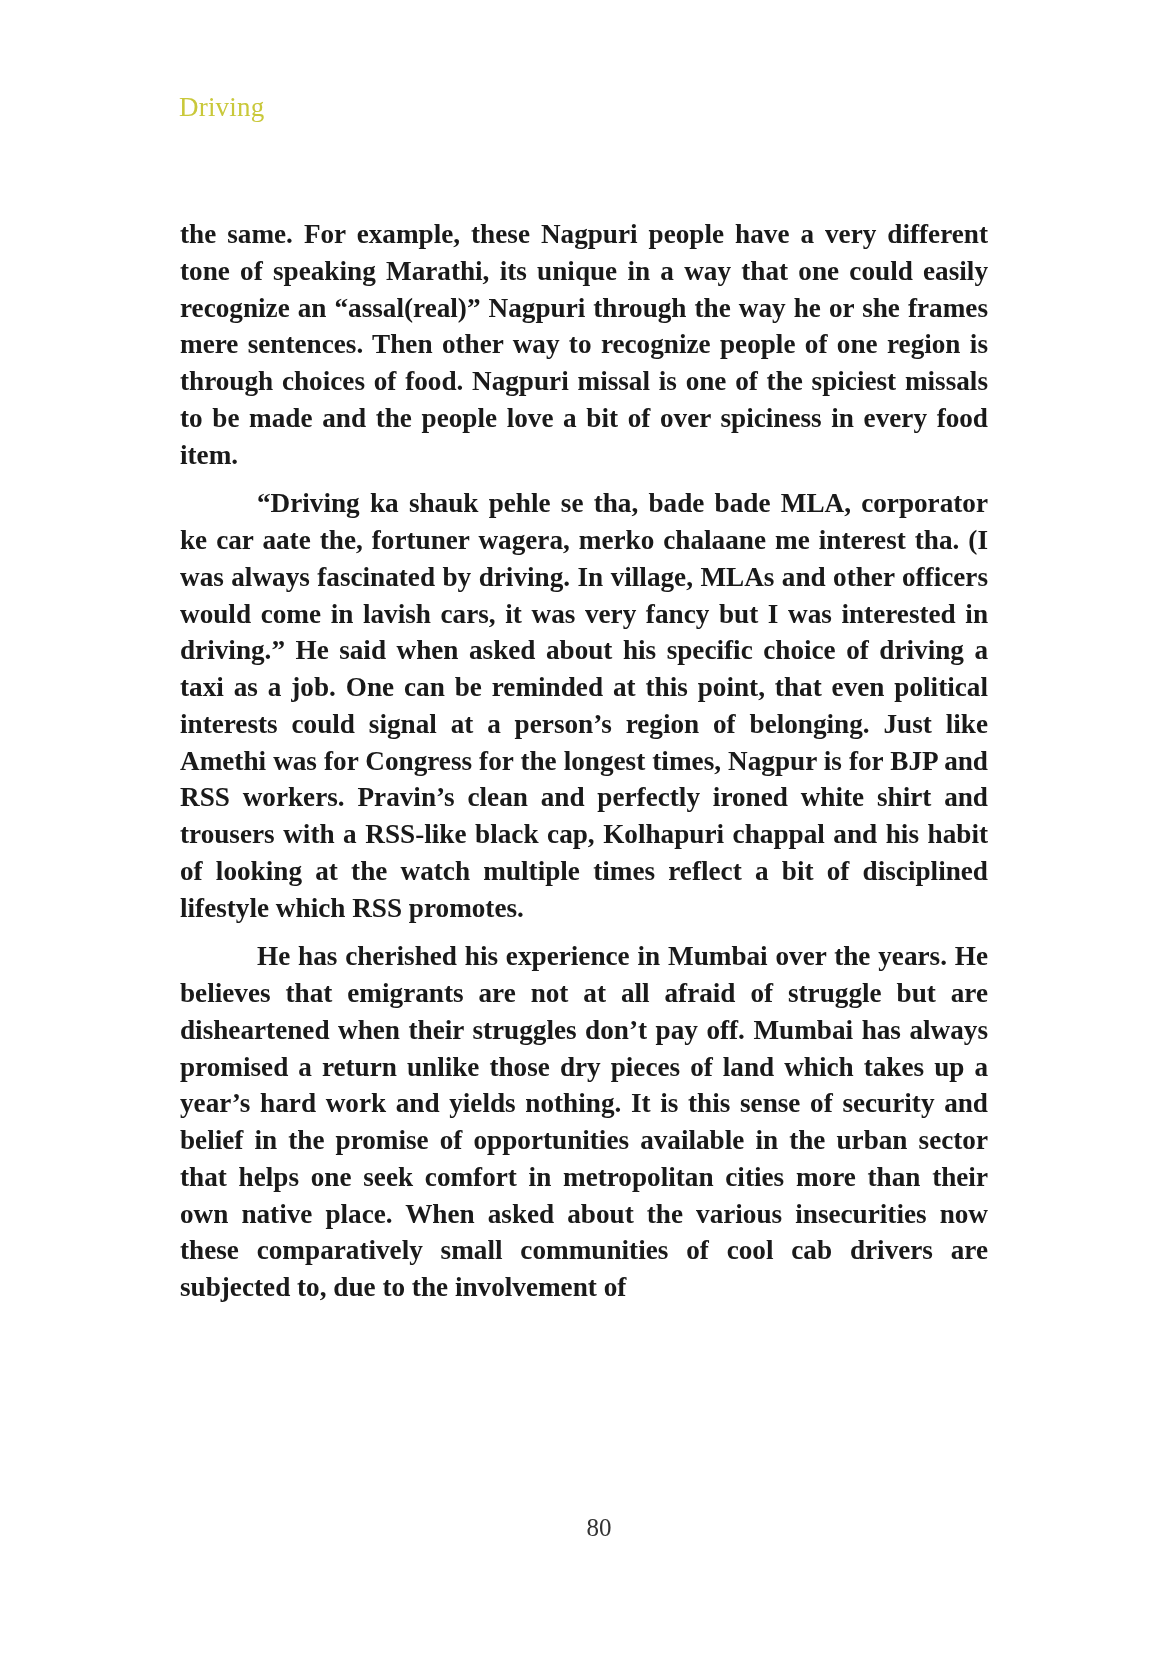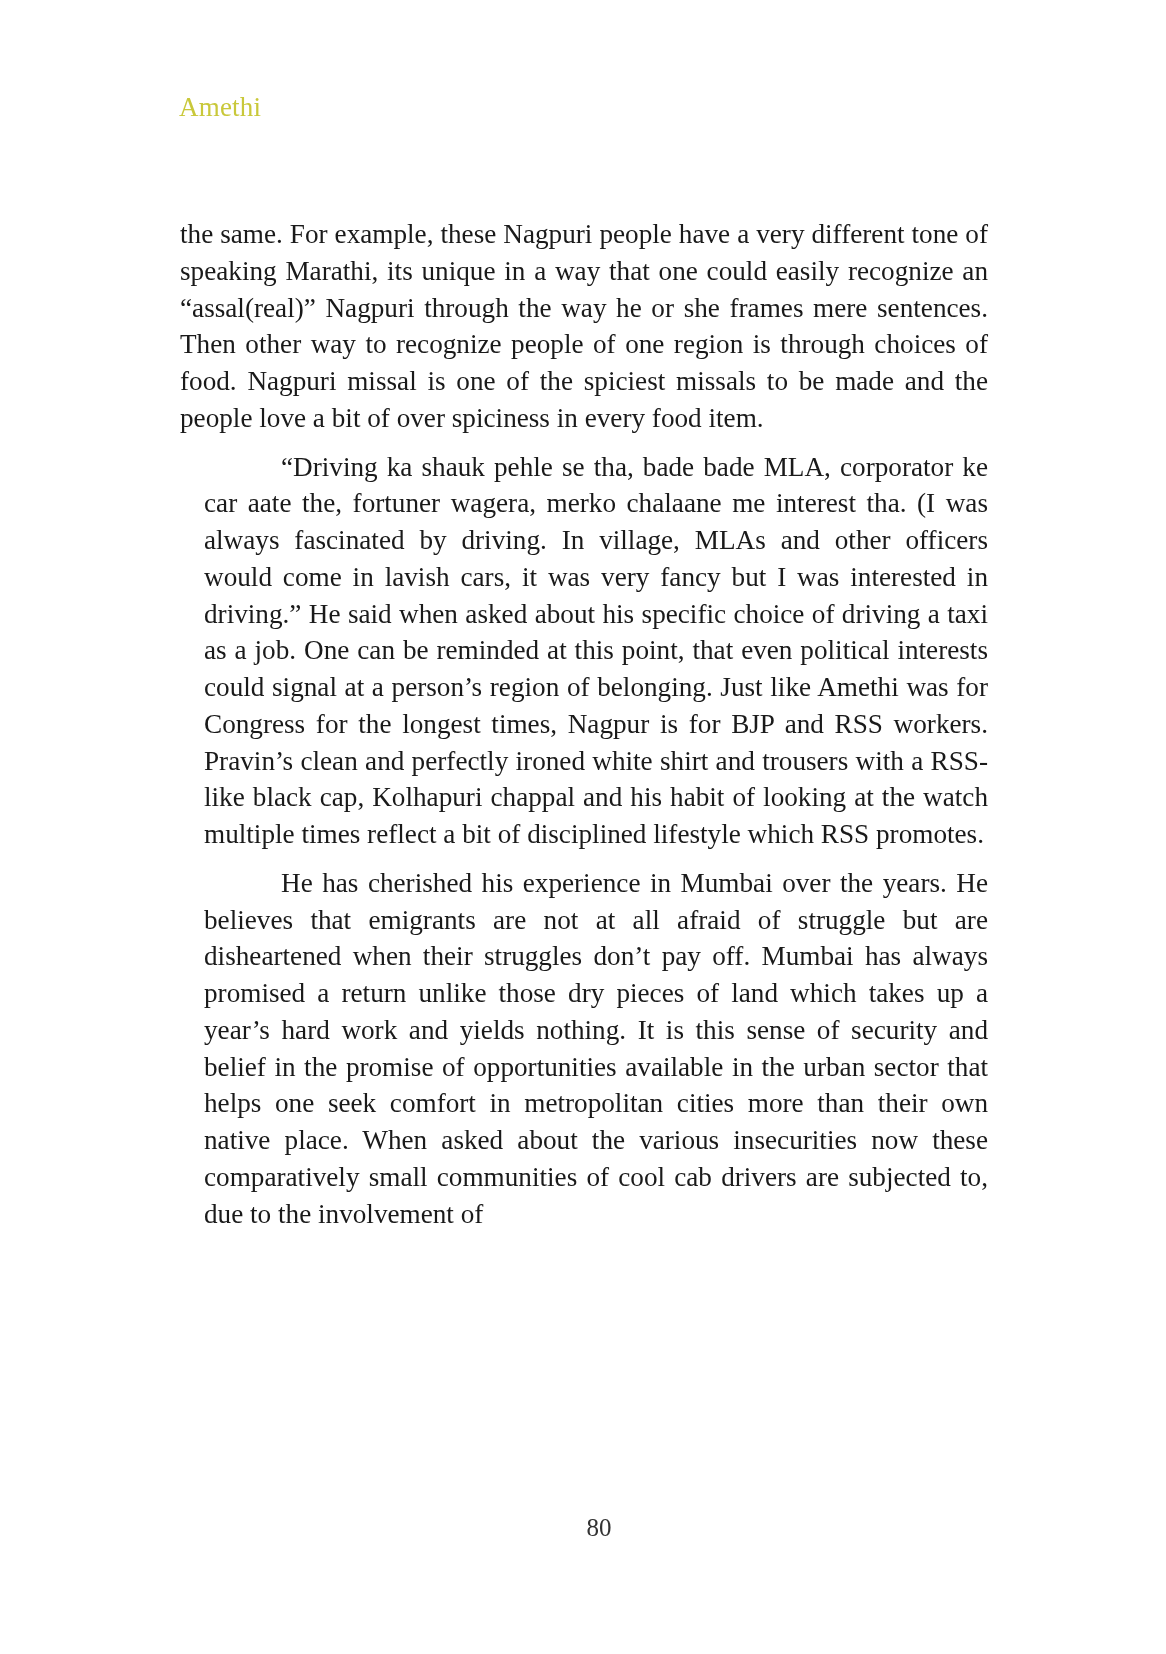--- a/index.html
+++ b/index.html
@@ -25,44 +25,44 @@
     .body-text {
       position: absolute;
       left: 180px;
       top: 216px;
       width: 808px;
       font-family: "Liberation Serif", "DejaVu Serif", serif;
       font-size: 27.2px;
       line-height: 36.75px;
       color: #1a1a1a;
       text-align: justify;
+      font-weight: bold;
     }
     .body-text p {
       margin: 0 0 12px 0;
       text-indent: 0;
     }
     .body-text p.indent {
       text-indent: 77px;
-      margin-left: 24px;
     }
     .page-number {
       position: absolute;
       left: 16px;
       width: 1166px;
       top: 1514px;
       text-align: center;
       font-family: "Liberation Serif", "DejaVu Serif", serif;
       font-size: 25px;
       color: #333333;
     }
   </style>
 </head>
 <body>
 
-<div class="running-header">Amethi</div>
+<div class="running-header">Driving</div>
 
 <div class="body-text">
   <p>the same. For example, these Nagpuri people have a very different tone of speaking Marathi, its unique in a way that one could easily recognize an “assal(real)” Nagpuri through the way he or she frames mere sentences. Then other way to recognize people of one region is through choices of food. Nagpuri missal is one of the spiciest missals to be made and the people love a bit of over spiciness in every food item.</p>
   <p class="indent">“Driving ka shauk pehle se tha, bade bade MLA, corporator ke car aate the, fortuner wagera, merko chalaane me interest tha. (I was always fascinated by driving. In village, MLAs and other officers would come in lavish cars, it was very fancy but I was interested in driving.” He said when asked about his specific choice of driving a taxi as a job. One can be reminded at this point, that even political interests could signal at a person’s region of belonging. Just like Amethi was for Congress for the longest times, Nagpur is for BJP and RSS workers. Pravin’s clean and perfectly ironed white shirt and trousers with a RSS-like black cap, Kolhapuri chappal and his habit of looking at the watch multiple times reflect a bit of disciplined lifestyle which RSS promotes.</p>
   <p class="indent">He has cherished his experience in Mumbai over the years. He believes that emigrants are not at all afraid of struggle but are disheartened when their struggles don’t pay off. Mumbai has always promised a return unlike those dry pieces of land which takes up a year’s hard work and yields nothing. It is this sense of security and belief in the promise of opportunities available in the urban sector that helps one seek comfort in metropolitan cities more than their own native place. When asked about the various insecurities now these comparatively small communities of cool cab drivers are subjected to, due to the involvement of</p>
 </div>
 
 <div class="page-number">80</div>
 
 </body></html>

